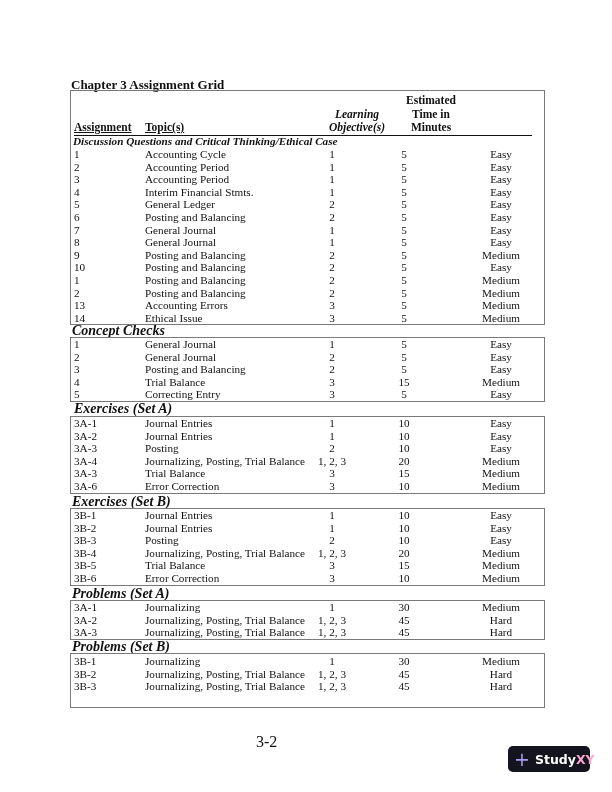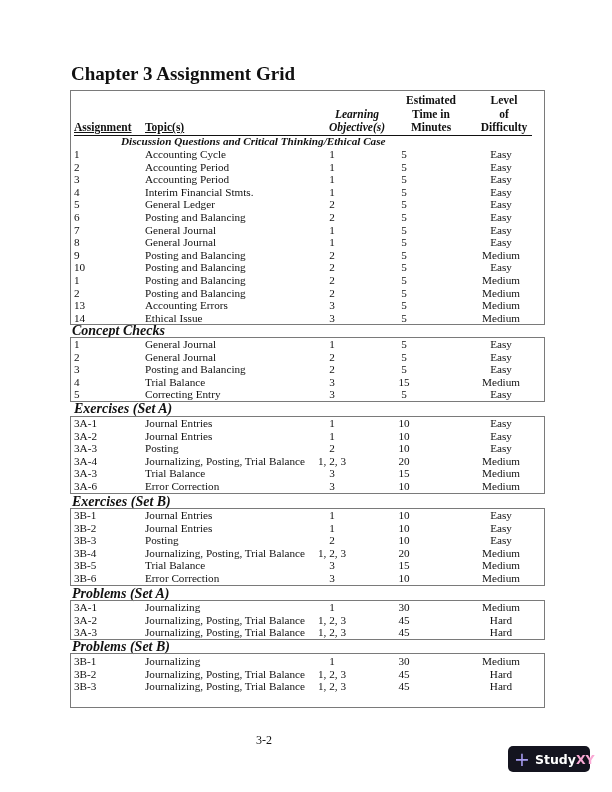--- a/index.html
+++ b/index.html
@@ -2,22 +2,22 @@
 <html><head>
 <meta charset="utf-8">
 <style>
   html, body { margin: 0; padding: 0; background: #ffffff; }
   body {
     width: 612px; height: 792px; position: relative; overflow: hidden;
     font-family: "Liberation Serif", "DejaVu Serif", serif;
     color: #111;
   }
   .title {
-    position: absolute; left: 71px; top: 64px;
-    font-size: 19px; font-weight: bold; line-height: 20px;
+    position: absolute; left: 71px; top: 75px;
+    font-size: 13px; font-weight: bold; line-height: 20px;
   }
   .box {
     position: absolute; left: 70px; width: 475px;
     border: 1px solid #7a7a7a; box-sizing: border-box;
   }
   .row {
     position: relative; height: 12.6px; font-size: 11.2px; line-height: 12.6px;
     white-space: nowrap;
   }
   .row span { position: absolute; top: 0; }
@@ -29,24 +29,24 @@
   .hdr { position: relative; height: 44px; font-weight: bold; font-size: 11.5px; line-height: 13.6px; }
   .hdr .h { position: absolute; bottom: 0; text-align: center; }
   .hdr .u { text-decoration: underline; }
   .hdr-rule {
     position: absolute; left: 3px; right: 12px; bottom: -1px; height: 1px; background: #111;
   }
   .sec-label {
     position: absolute; left: 72px; font-size: 14px; font-style: italic; font-weight: bold; line-height: 12px;
   }
   .sec-inline {
-    height: 13px; font-size: 11.2px; line-height: 13px; font-style: italic; font-weight: bold; padding-left: 2px; margin-left: 48px;
+    height: 13px; font-size: 11.2px; line-height: 13px; font-style: italic; font-weight: bold; padding-left: 2px;
   }
   .pagenum {
-    position: absolute; left: 256px; top: 733px; font-size: 12px;
+    position: absolute; left: 256px; top: 733px; font-size: 16px;
   }
   .badge {
     position: absolute; left: 508px; top: 746px; width: 82px; height: 26px;
     background: #14141f; border-radius: 5px;
     display: flex; align-items: center; padding-left: 6px; box-sizing: border-box;
     font-family: "DejaVu Sans", sans-serif; font-weight: bold; font-size: 12.5px; color: #fff;
   }
   .badge .plus { color: #a79cf0; font-weight: normal; font-size: 19px; margin-right: 5px; line-height: 26px; }
   .badge .xy { color: #f9a8d4; }
 </style>
@@ -61,25 +61,20 @@
     <span class="h u" style="left:74px;">Topic(s)</span>
     <div class="h" style="left:246px; width:80px;font-style:italic;">
       <div>Learning</div>
       <div>Objective(s)</div>
     </div>
     <div class="h" style="left:320px; width:80px;margin-top:38px;">
       <div>Estimated</div>
       <div>Time in</div>
       <div>Minutes</div>
     </div>
-    <div class="h" style="left:398px; width:70px;">
-      <div>Level</div>
-      <div>of</div>
-      <div>Difficulty</div>
-    </div>
     <div class="hdr-rule"></div>
   </div>
   <div class="sec-inline">Discussion Questions and Critical Thinking/Ethical Case</div>
   <div>
       <div class="row">
         <span class="c-assign">1</span>
         <span class="c-topic">Accounting Cycle</span>
         <span class="c-lo">1</span>
         <span class="c-time">5</span>
         <span class="c-diff">Easy</span>

